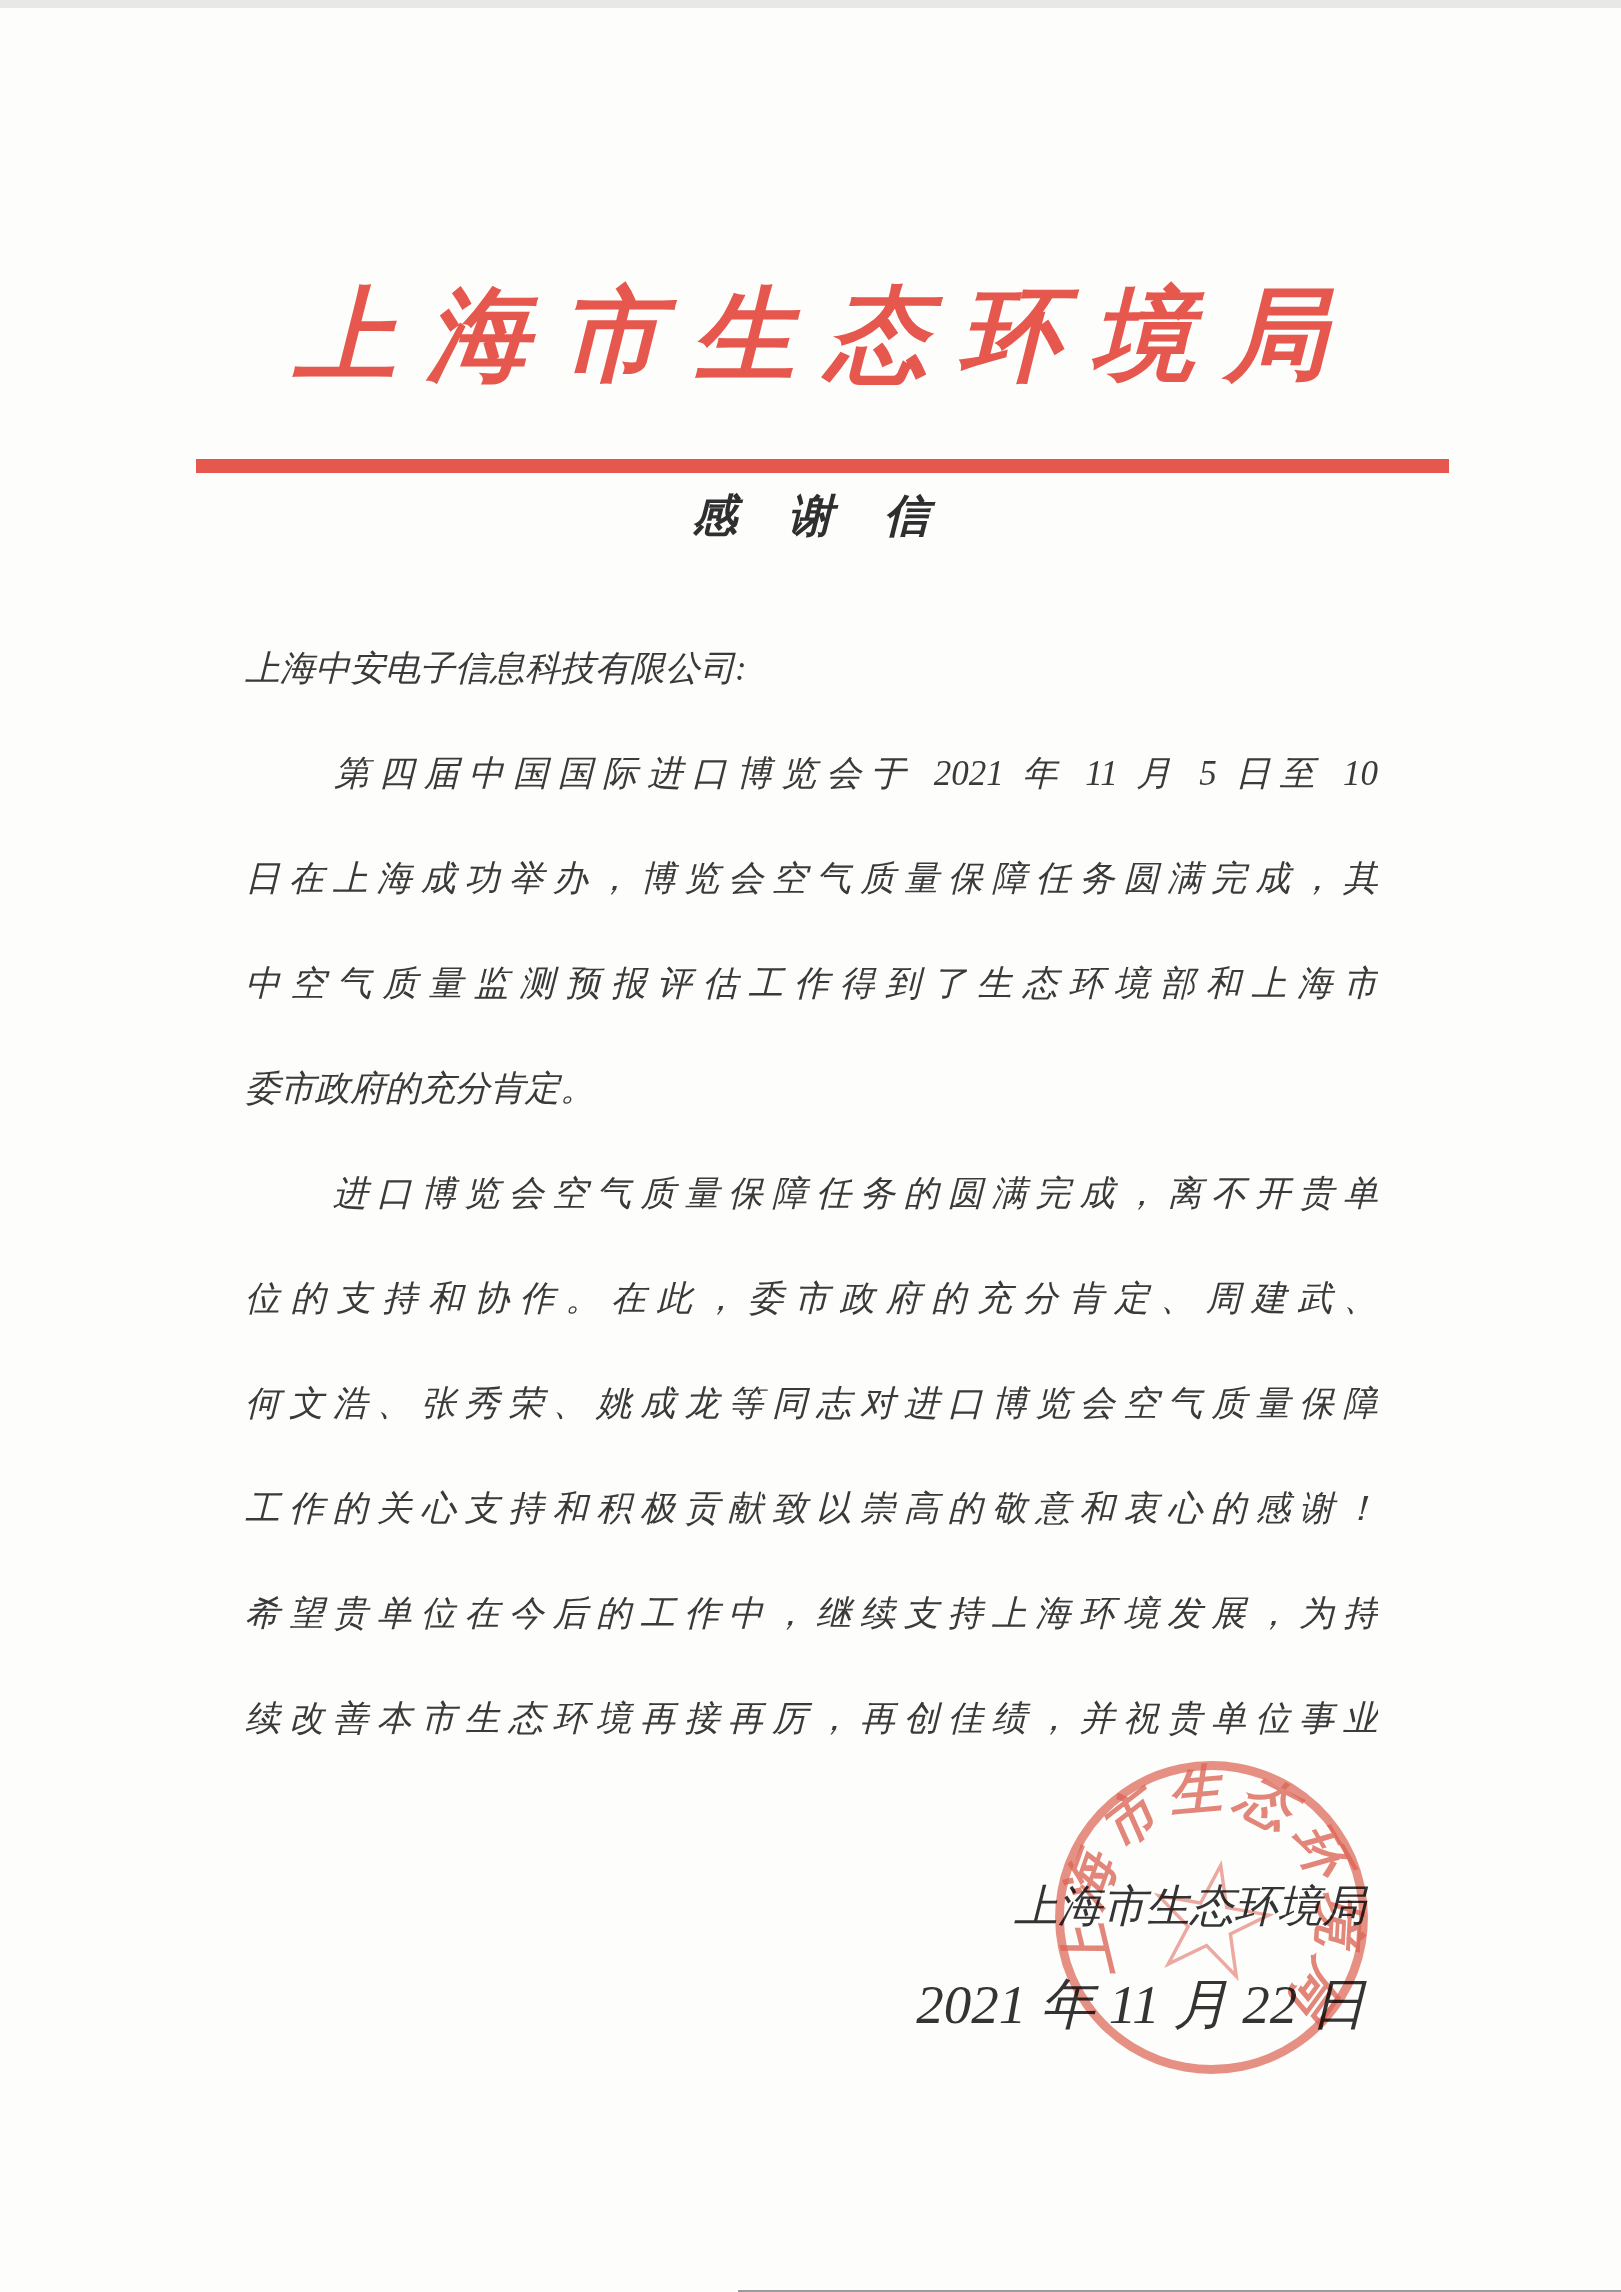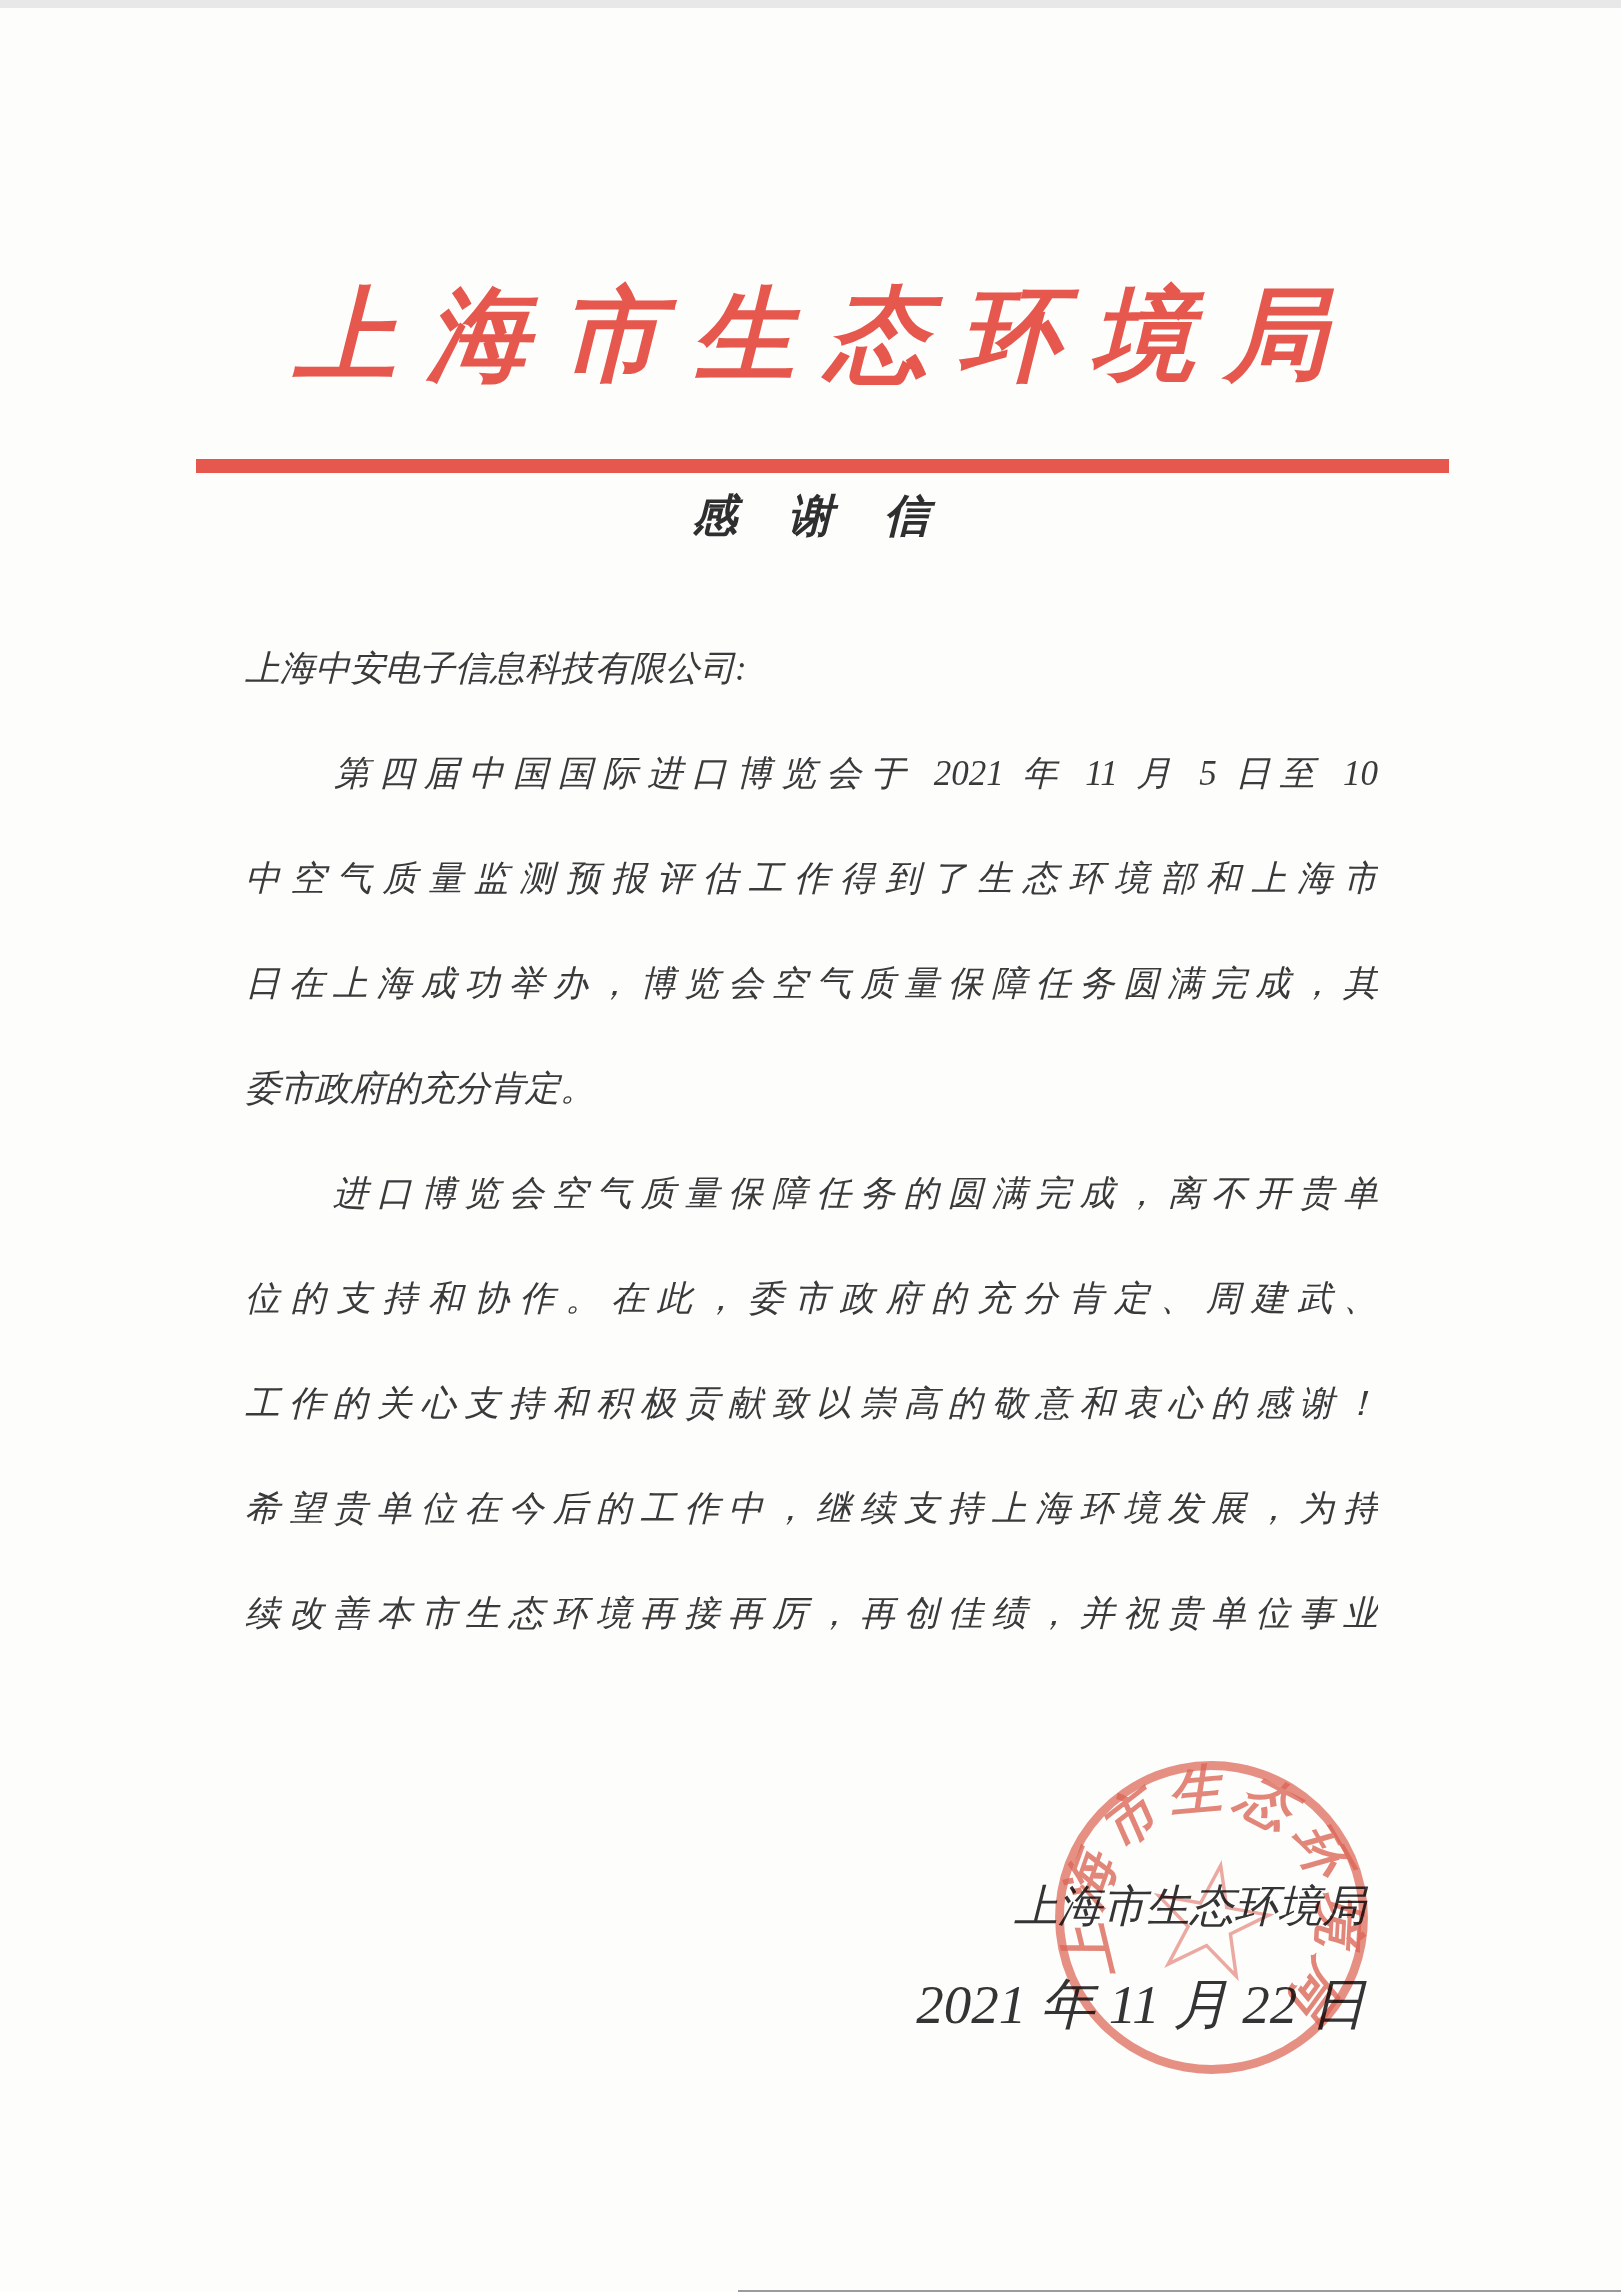--- a/index.html
+++ b/index.html
@@ -95,25 +95,26 @@
 
   <div class="letterhead">上海市生态环境局</div>
 
   <div class="red-rule"></div>
 
   <div class="title">感谢信</div>
 
   <div class="body">
     <div class="ln">上海中安电子信息科技有限公司:</div>
     <div class="ln fill">　　第四届中国国际进口博览会于 2021 年 11 月 5 日至 10</div>
+    <div class="ln fill">日在上海成功举办，博览会空气质量保障任务圆满完成，其</div>
     <div class="ln fill">中空气质量监测预报评估工作得到了生态环境部和上海市</div>
-    <div class="ln fill">日在上海成功举办，博览会空气质量保障任务圆满完成，其</div>
     <div class="ln">委市政府的充分肯定。</div>
     <div class="ln fill">　　进口博览会空气质量保障任务的圆满完成，离不开贵单</div>
     <div class="ln fill">位的支持和协作。在此，委市政府的充分肯定、周建武、</div>
+    <div class="ln fill">何文浩、张秀荣、姚成龙等同志对进口博览会空气质量保障</div>
     <div class="ln fill">工作的关心支持和积极贡献致以崇高的敬意和衷心的感谢！</div>
     <div class="ln fill">希望贵单位在今后的工作中，继续支持上海环境发展，为持</div>
     <div class="ln fill">续改善本市生态环境再接再厉，再创佳绩，并祝贵单位事业</div>
   </div>
 
   <div class="sig">上海市生态环境局</div>
 
   <div class="date">2021 年 11 月 22 日</div>
 
   <svg class="seal" viewBox="-180 -180 360 360" xmlns="http://www.w3.org/2000/svg">

